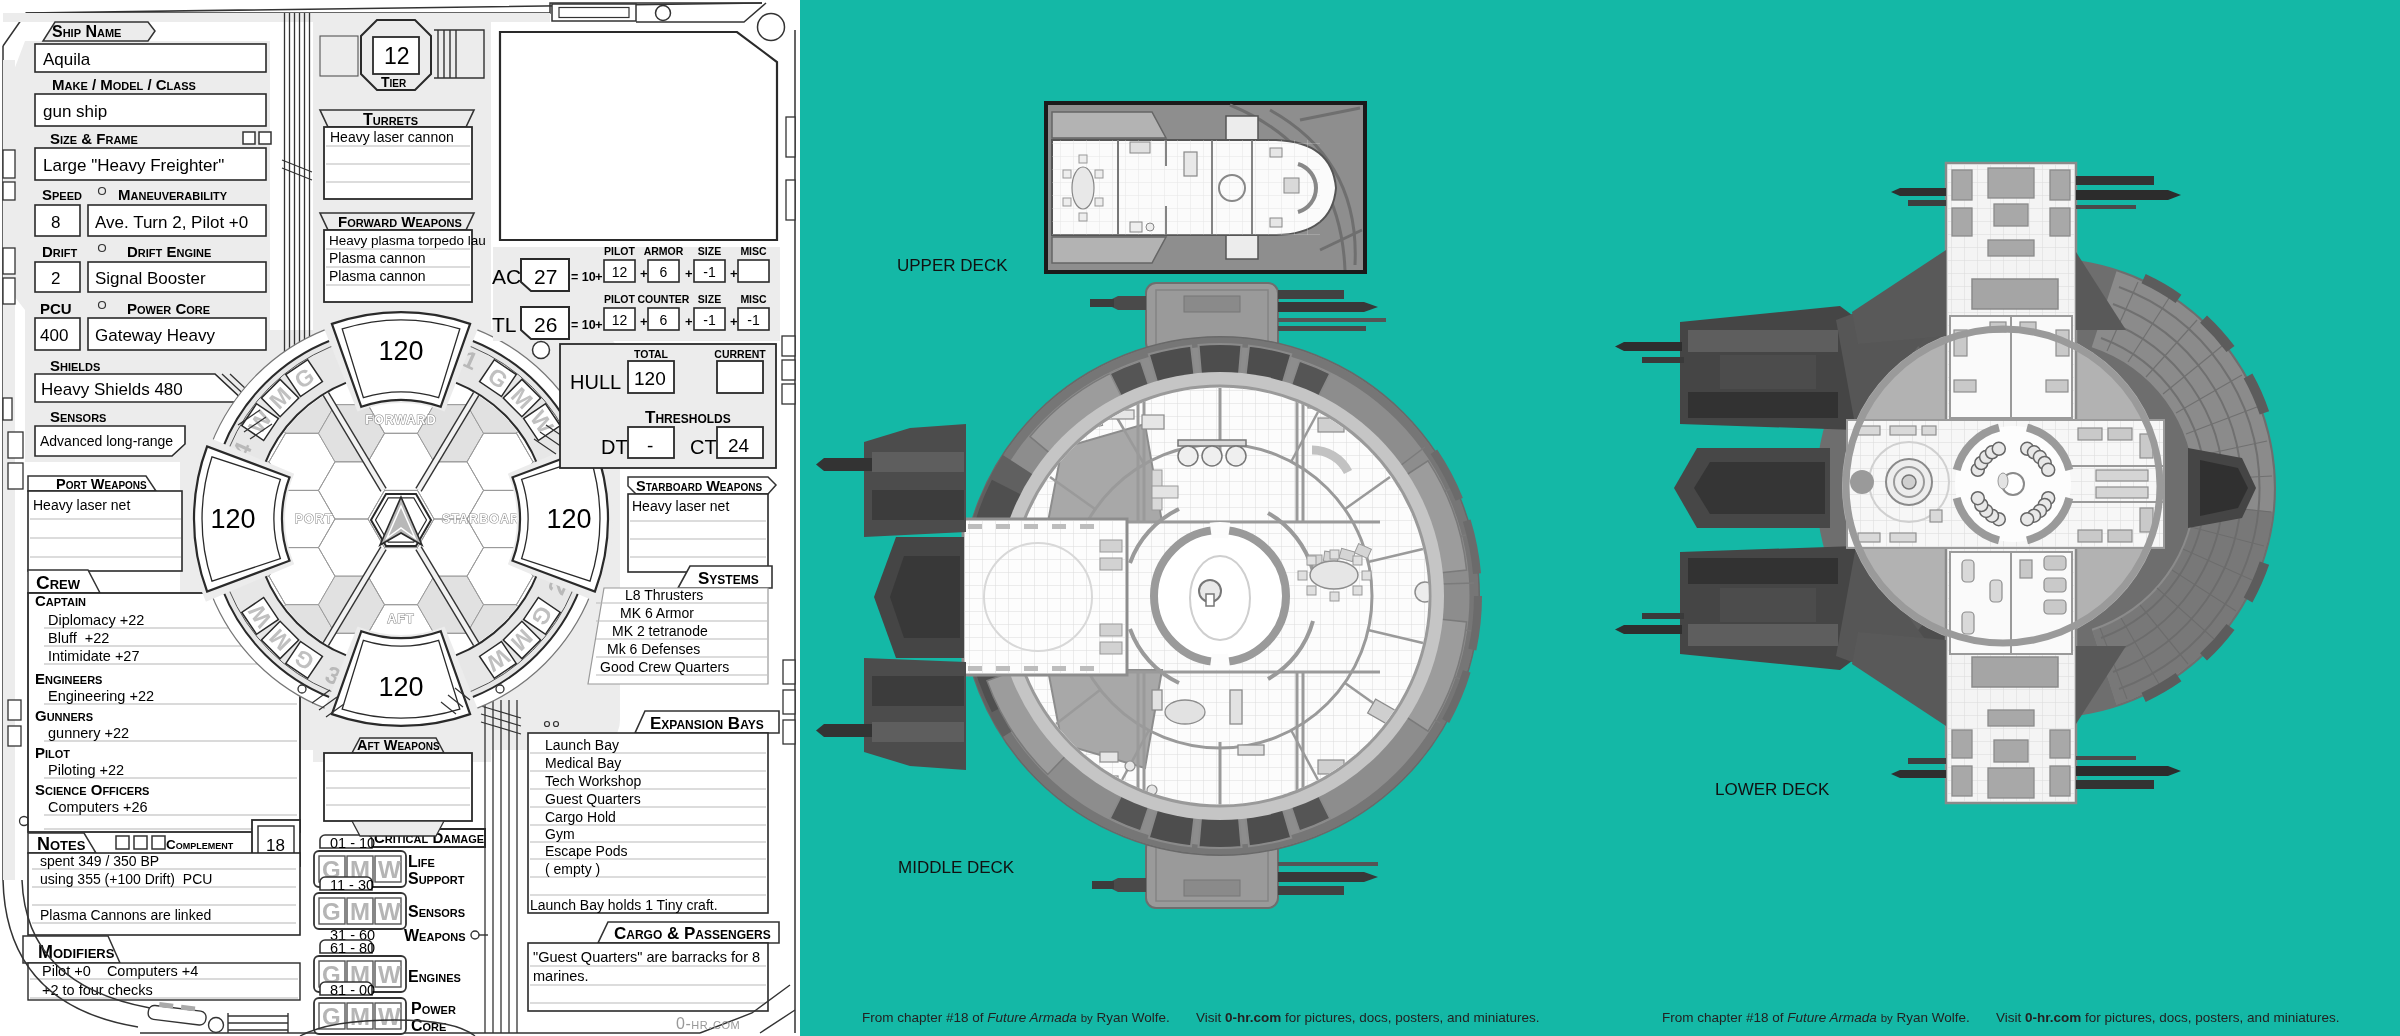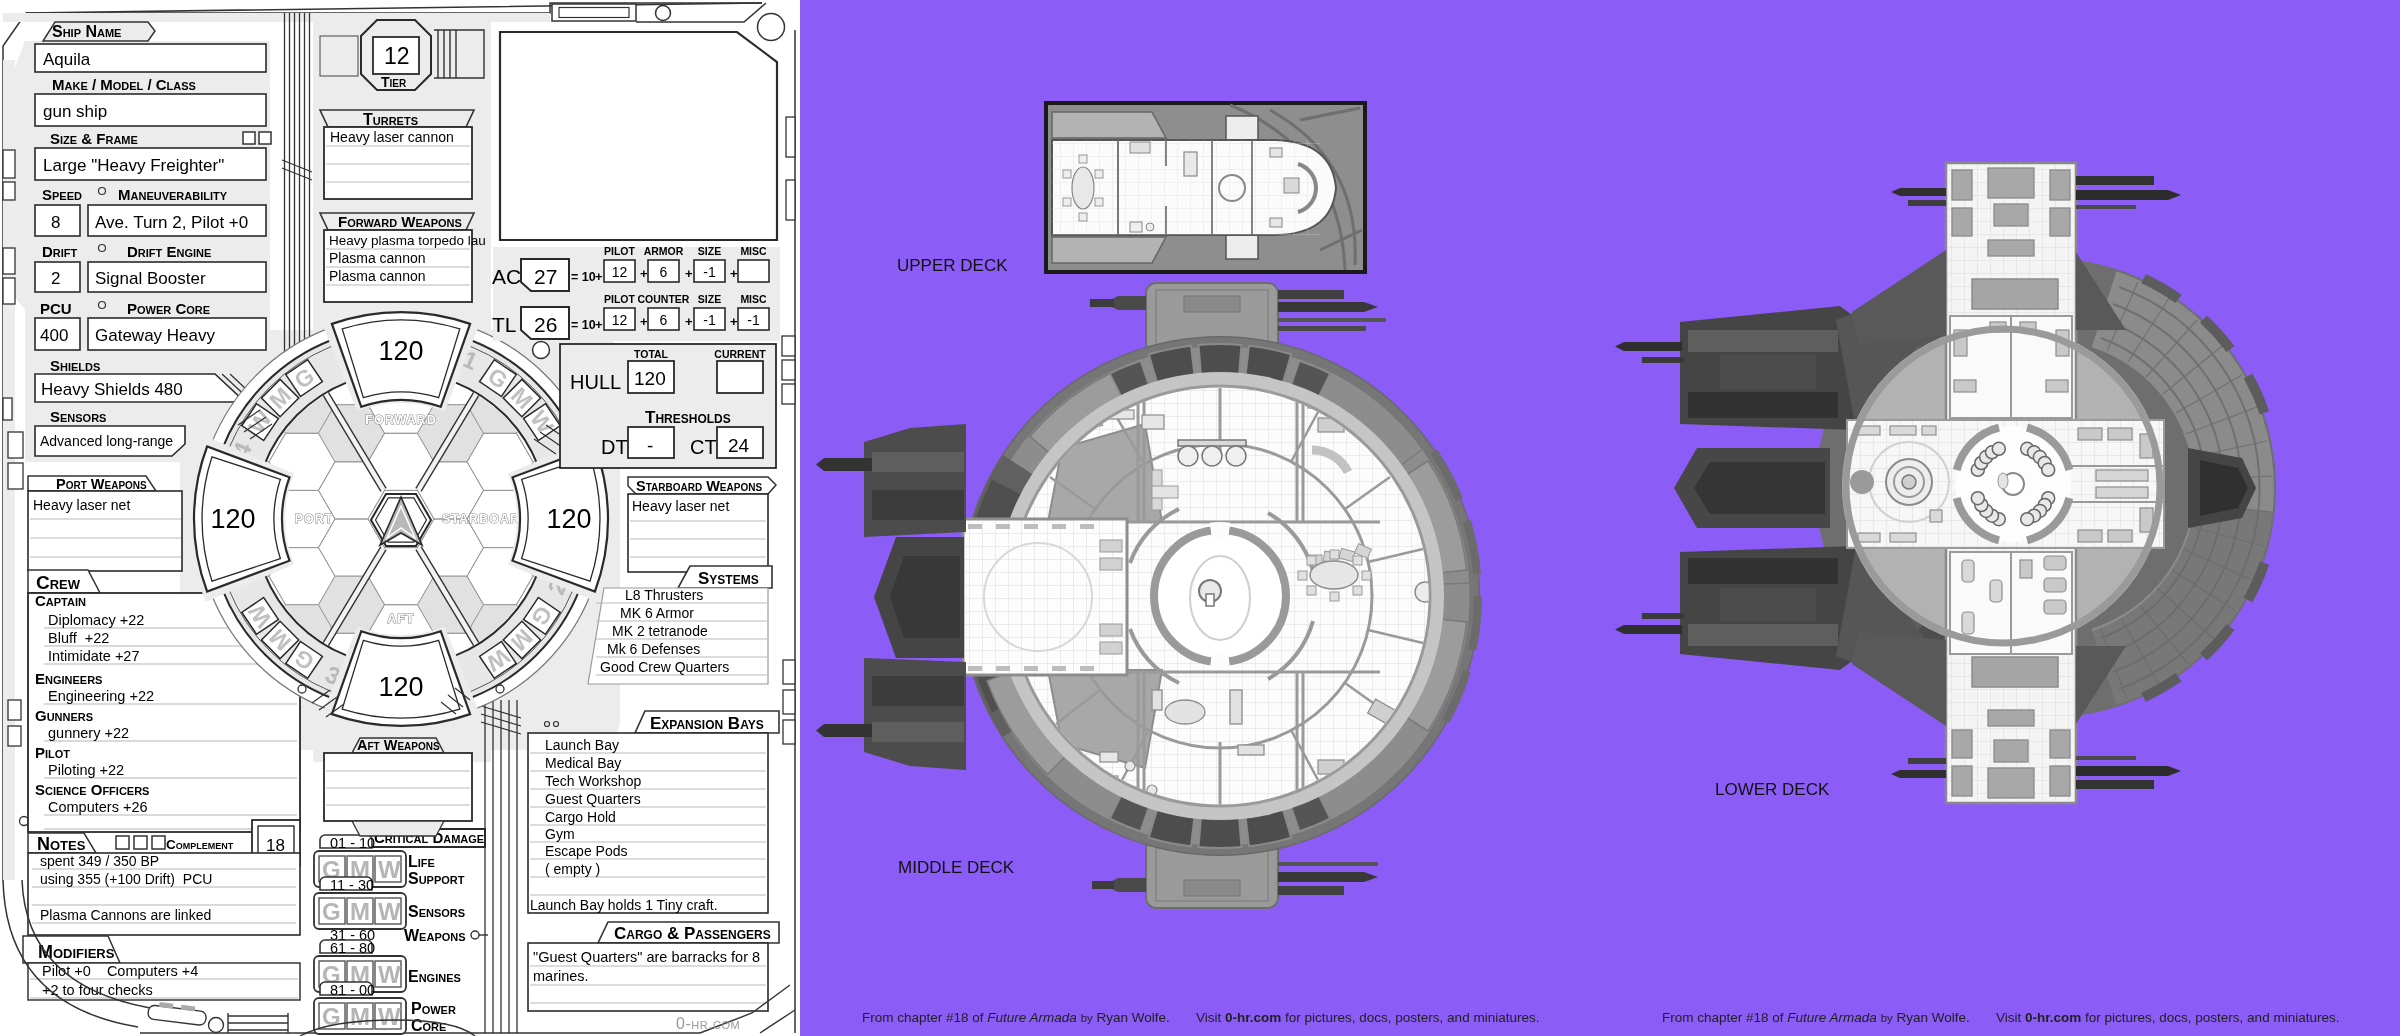--- a/index.html
+++ b/index.html
@@ -1,14 +1,14 @@
 <!DOCTYPE html>
 <html><head><meta charset="utf-8"><style>
 html,body{margin:0;padding:0;background:#fff}
-.page{position:relative;width:2400px;height:1036px;background:#8b5cf6;overflow:hidden;
+.page{position:relative;width:2400px;height:1036px;background:#14b8a6;overflow:hidden;
   font-family:"Liberation Sans",sans-serif}
 .page svg{position:absolute;top:0}
 text{font-family:"Liberation Sans",sans-serif}
 .lbl{font-weight:bold;font-variant:small-caps}
 .fld{font-size:17px}
 </style></head><body>
 <div class="page">
 
 <svg style="left:0" width="800" height="1036" viewBox="0 0 800 1036">
 

